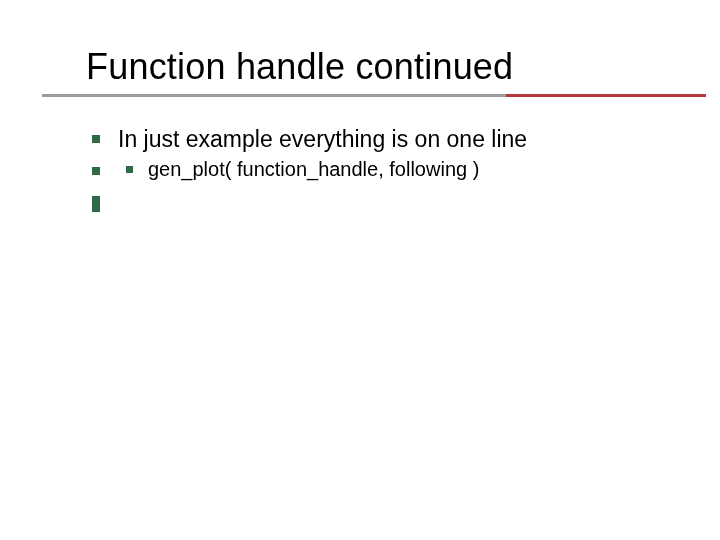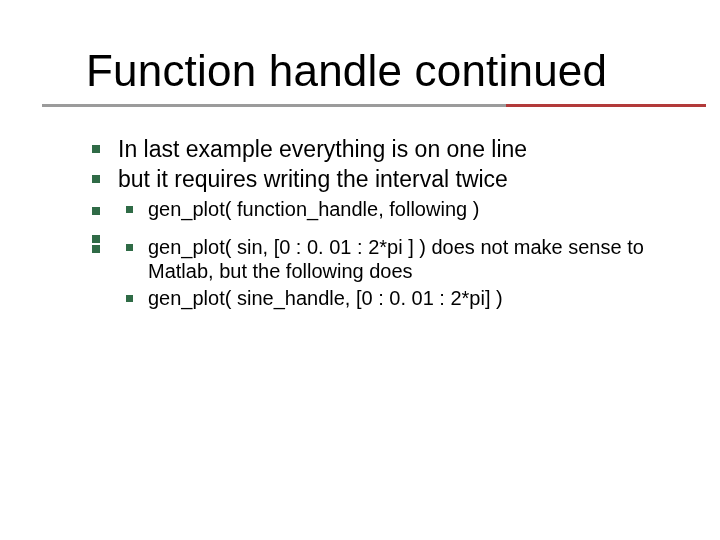--- a/index.html
+++ b/index.html
@@ -17,21 +17,21 @@
     width: 720px;
     height: 540px;
     padding: 46px 44px 0 86px;
     position: relative;
   }
   .title-wrap {
     position: relative;
     padding-bottom: 10px;
   }
   .title {
-    font-size: 44px;
+    font-size: 36px;
     font-weight: 400;
     margin: 0;
     line-height: 1.15;
     letter-spacing: 0.2px;
   }
   .title-underline {
     position: absolute;
     left: -44px;
     right: -30px;
     height: 3px;
@@ -106,38 +106,27 @@
     <h1 class="title">Function handle continued</h1>
     <div class="title-underline">
       <div class="grey"></div>
       <div class="accent"></div>
     </div>
   </div>
 
   <div class="body">
     <ul class="lvl1">
       <li>
-        <span>In last example everything is on one line</span>
-      </li>
-      <li>
-        <span>but it requires writing the interval twice</span>
+        <span>In just example everything is on one line</span>
       </li>
       <li>
         <ul class="lvl2">
           <li>
             <span>gen_plot( function_handle, following )</span>
           </li>
         </ul>
       </li>
       <li class="spacer" style="padding:0"></li>
       <li>
-        <ul class="lvl2">
-          <li>
-            <span>gen_plot( sin, [0 : 0. 01 : 2*pi ] )   does not make sense to Matlab, but the following does</span>
-          </li>
-          <li>
-            <span>gen_plot( sine_handle, [0 : 0. 01 : 2*pi] )</span>
-          </li>
-        </ul>
       </li>
     </ul>
   </div>
 </div>
 
 </body></html>

